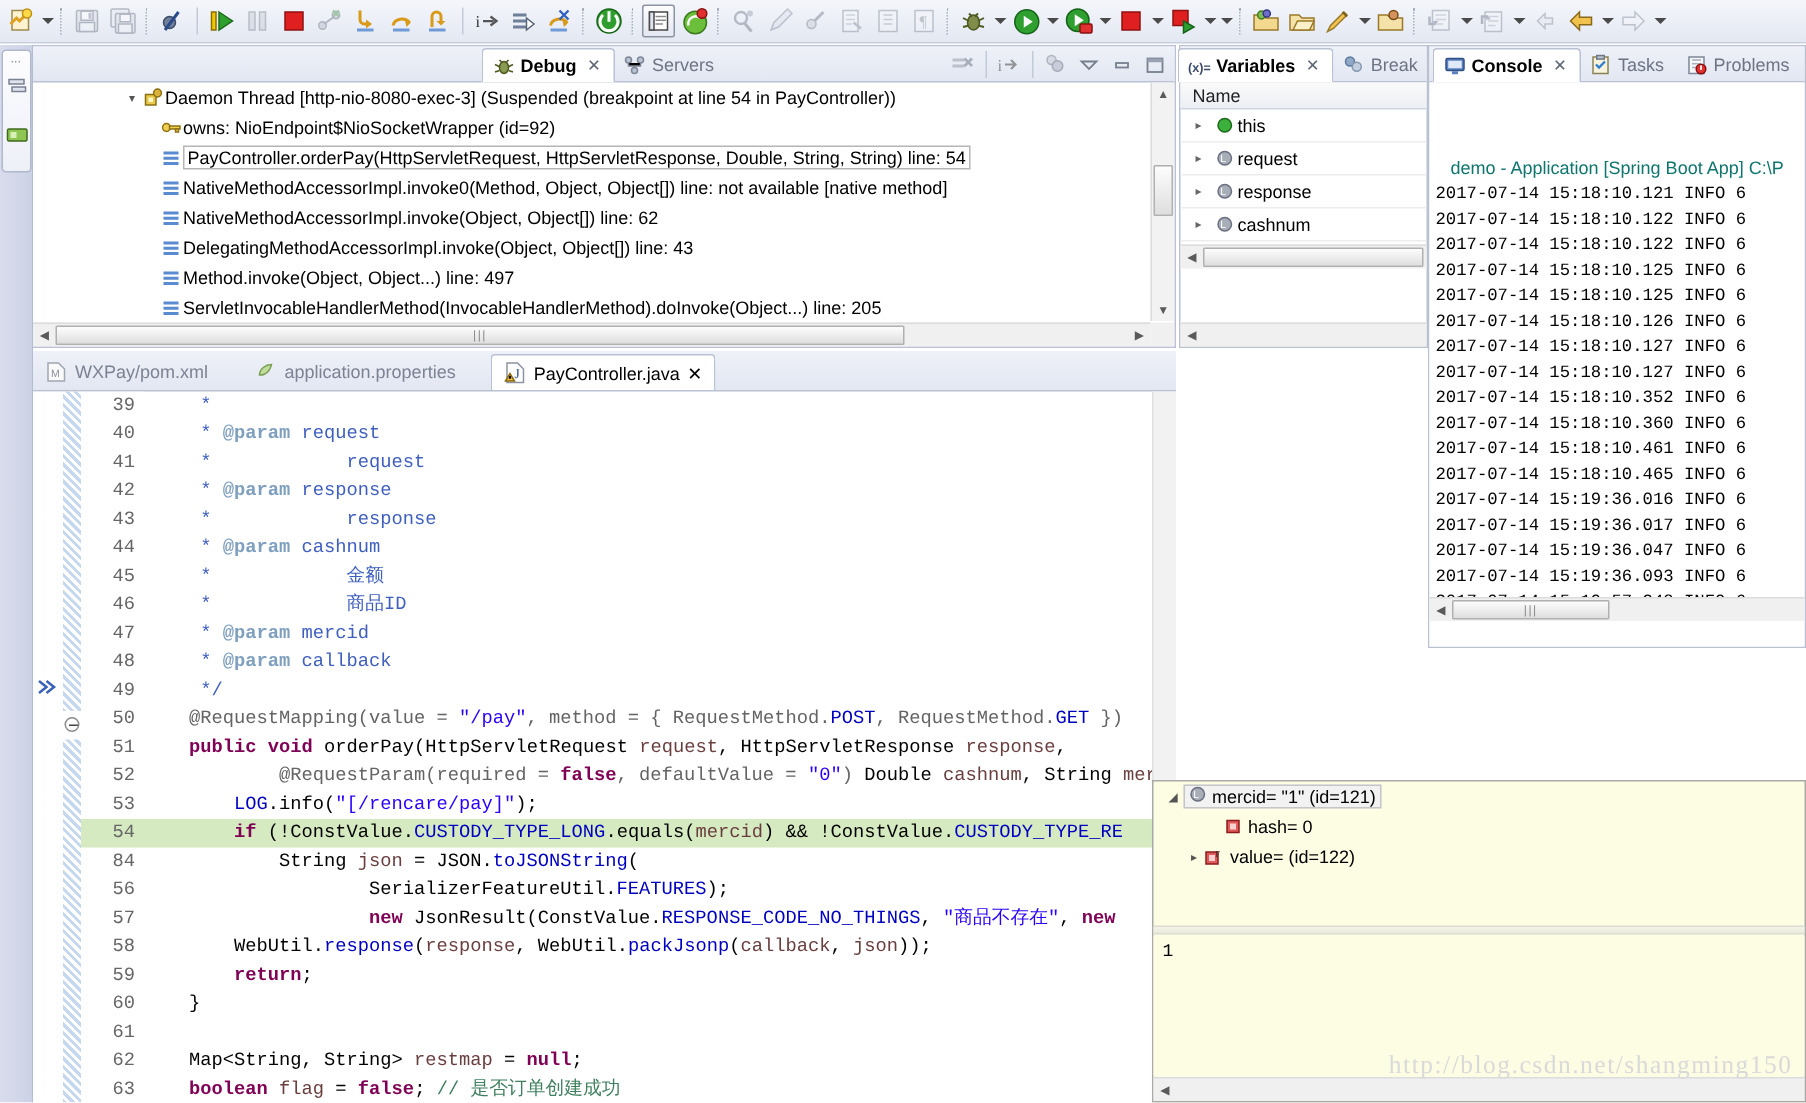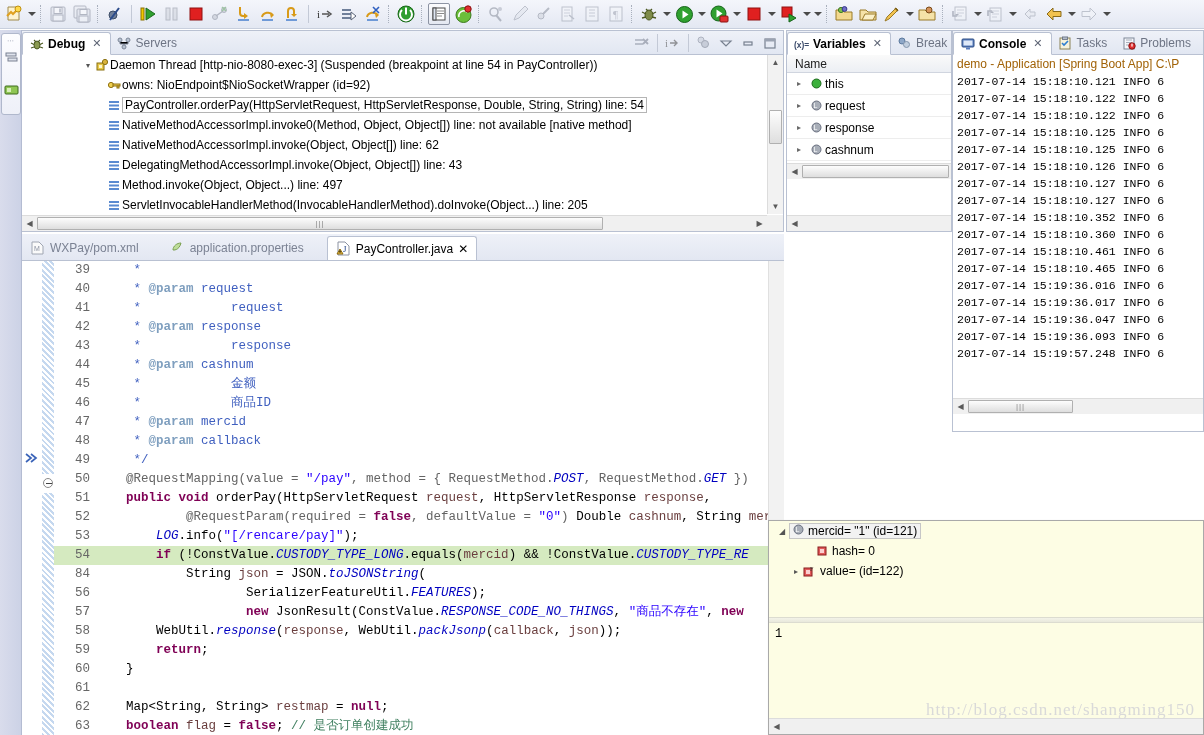--- a/index.html
+++ b/index.html
@@ -46,20 +46,21 @@
   }
   .minibar-dots { position:absolute; left:5px; top:3px; font-size:7px; color:#7d8499; letter-spacing:1px;}
   .minibar-ic { position: absolute; left: 2px; }
 
   
   .panel { position: absolute; background: #ffffff; }
   .vtabs {
     height: 24px; display: flex; align-items: flex-end;
     background: linear-gradient(to bottom,#eef1f8,#e2e7f2);
     border-bottom: 1px solid #b9c1d2;
+    justify-content: center;
   }
   .vtab {
     display: flex; align-items: center; gap: 4px;
     height: 23px; padding: 0 8px 0 6px; font-size: 12px; color: #6d7484;
     border-top-left-radius: 3px; border-top-right-radius: 3px;
   }
   .vtab.active {
     background: #ffffff; color: #000; font-weight: bold;
     border: 1px solid #b9c1d2; border-bottom: 1px solid #fff;
     margin-bottom: -1px;
@@ -121,22 +122,22 @@
   
   .consoleview {
     left: 952px; top: 30px; width: 252px; height: 402px;
     border: 1px solid #b9c1d2; background: #fff;
   }
   .con-body {
     position:absolute; left:0; top:24px; right:0; bottom:0;
     font-family: "Liberation Mono", monospace; font-size: 11.5px;
     overflow: hidden; background: #fff;
   }
-  .con-head { padding: 2px 0 0 4px; height:18px; white-space:nowrap; color:#a16207;
-    font-family:"Liberation Sans",sans-serif; font-size:12px;}
+  .con-head { padding: 2px 0 0 14px; height:18px; white-space:nowrap; color:#0f766e;
+    font-family:"Liberation Sans",sans-serif; font-size:12px;margin-top:48px;}
   .con-line { height: 17px; line-height:17px; white-space: nowrap; padding-left:4px; color:#000;font-family:Liberation Mono, monospace;}
 
   
   .editor { left: 22px; top: 234px; width: 762px; height: 501px; }
   .etabs { height: 26px; display:flex; align-items:flex-end;
     background: linear-gradient(to bottom,#eef1f8,#e3e7f2); gap: 15px; }
   .etab { display:flex; align-items:center; gap:5px; height:25px; padding:0 8px;
     font-size:12px; color:#7b8characters; }
   .etab { color: #7b8293; }
   .etab.active { background:#fff; color:#000;
@@ -160,21 +161,21 @@
   .cline.hl, .lnum.hl { background:#d5eac0; }
   .code-col .cline.hl { background:#d5eac0; }
   .ed-scroll-v { position:absolute; right:0; top:0; width:16px; bottom:0; background:#f2f2f2; border-left:1px solid #e0e0e0;}
 
   
   .kw { color:#7f0055; font-weight:bold; }
   .str { color:#2a00ff; }
   .cmt { color:#3f7f5f; }
   .jdoc { color:#3f5fbf; }
   .jdoctag { color:#7f9fbf; font-weight:bold;}
-  .stat { color:#0000c0; font-style:italic; }
+  .stat { color:#0000c0; }
   .par { color:#6a3e3e; }
   .ann { color:#646464; }
 
   
   .tip {
     position:absolute; left:768px; top:520px; width:436px; height:215px;
     background:#fdfde4; border:1px solid #a9a9a9;
     box-shadow: 1px 1px 2px rgba(0,0,0,0.18);
   }
   .tip-tree { position:absolute; left:0; top:0; right:0; height:95px; overflow:hidden;}

